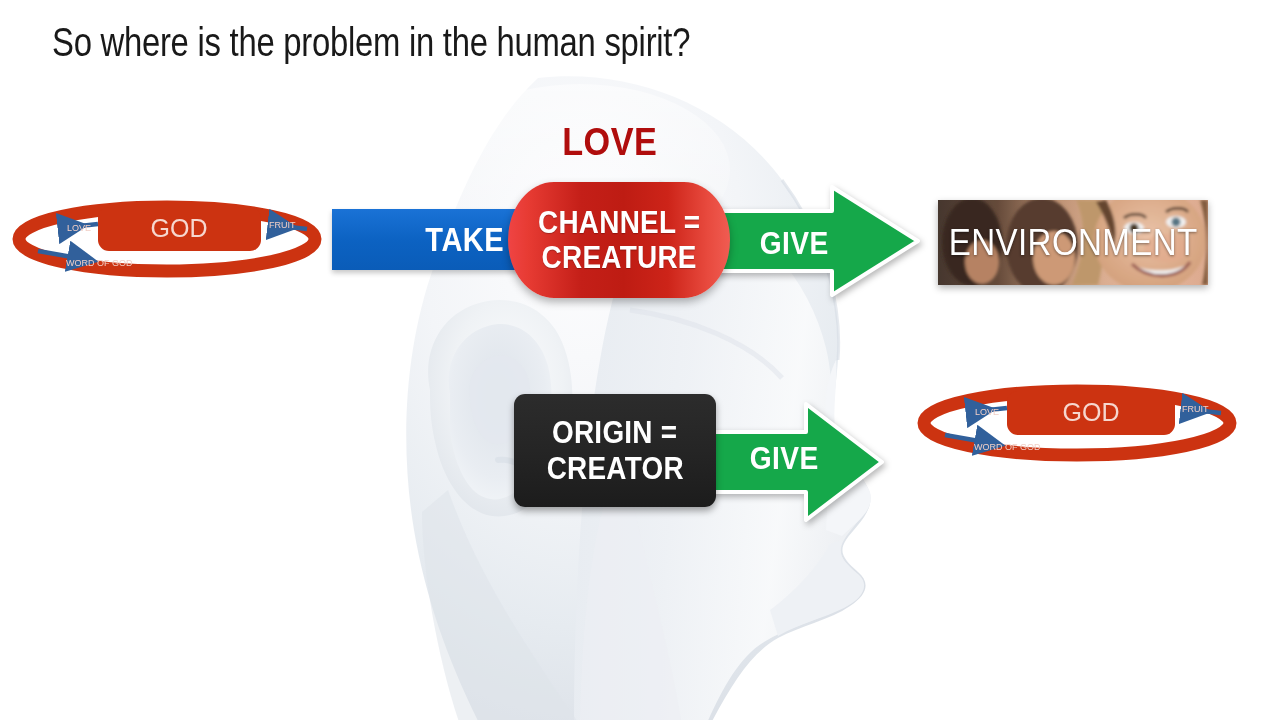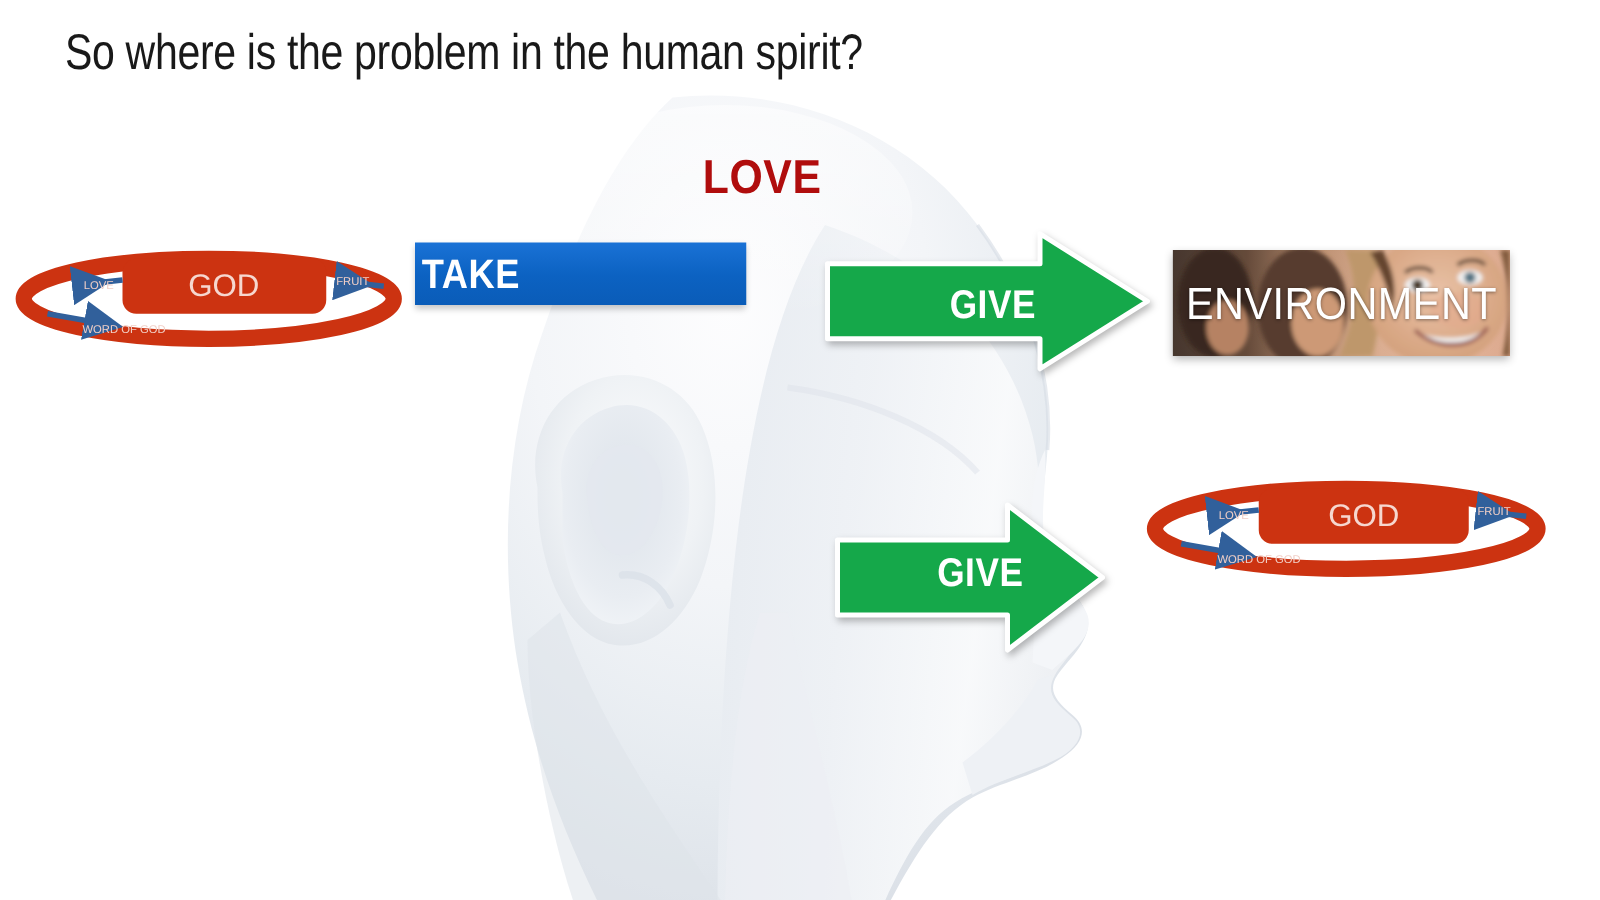--- a/index.html
+++ b/index.html
@@ -35,25 +35,25 @@
   #head-wrap {
     position: absolute;
     left: 330px; top: 60px;
     width: 600px; height: 665px;
   }
   #head-svg { display:block; width:600px; height:665px; }
 
   
   .bar-take {
     position: absolute;
-    left: 332px; top: 194px;
-    width: 265px; height: 50px;
+    left: 332px; top: 209px;
+    width: 265px; height: 61px;
     background: linear-gradient(180deg,#1a72d6 0%, #0c62c2 52%, #0a5cb8 100%);
     box-shadow: 0 3px 5px rgba(0,0,0,0.22);
-    display: flex; align-items: center; 
+    display: flex; align-items: center; justify-content: center;
     z-index: 6;
   }
   .bar-take span {
     color: #ffffff;
     font-family: "Liberation Sans Narrow","Liberation Sans",sans-serif;
     font-weight: 700; font-size: 33px; letter-spacing: 0.5px;
     transform: scaleX(0.88);
   }
 
   .arrow-give-1 {
@@ -333,30 +333,38 @@
     <span>TAKE</span>
   </div>
 
   <div class="arrow-give-1">
     <svg viewBox="0 0 262 116" xmlns="http://www.w3.org/2000/svg">
       <path d="M 2 28 L 172 28 L 172 4 L 258 58 L 172 112 L 172 88 L 2 88 Z" fill="#15a84a" stroke="#ffffff" stroke-width="4" stroke-linejoin="round"></path>
     </svg>
   </div>
   <div class="give-label" id="give-label-1">GIVE</div>
 
+  <div class="cylinder">
+    <span>CHANNEL =</span>
+    <span>CREATURE</span>
+  </div>
 
   <div id="love-label">LOVE</div>
 
   <div class="arrow-give-2">
     <svg viewBox="0 0 218 128" xmlns="http://www.w3.org/2000/svg">
       <path d="M 2 34 L 138 34 L 138 6 L 214 64 L 138 122 L 138 94 L 2 94 Z" fill="#15a84a" stroke="#ffffff" stroke-width="4" stroke-linejoin="round"></path>
     </svg>
   </div>
   <div class="give-label" id="give-label-2">GIVE</div>
 
+  <div class="origin-box">
+    <span>ORIGIN =</span>
+    <span>CREATOR</span>
+  </div>
 
   <div id="environment-card">
     <svg viewBox="0 0 270 85" preserveAspectRatio="none" xmlns="http://www.w3.org/2000/svg">
       <defs>
         <linearGradient id="envBg" x1="0%" y1="0%" x2="100%" y2="0%">
           <stop offset="0%" stop-color="#4a3a31"></stop>
           <stop offset="22%" stop-color="#6b4f3e"></stop>
           <stop offset="44%" stop-color="#c89a7a"></stop>
           <stop offset="62%" stop-color="#e7b89a"></stop>
           <stop offset="82%" stop-color="#f0c0a4"></stop>

